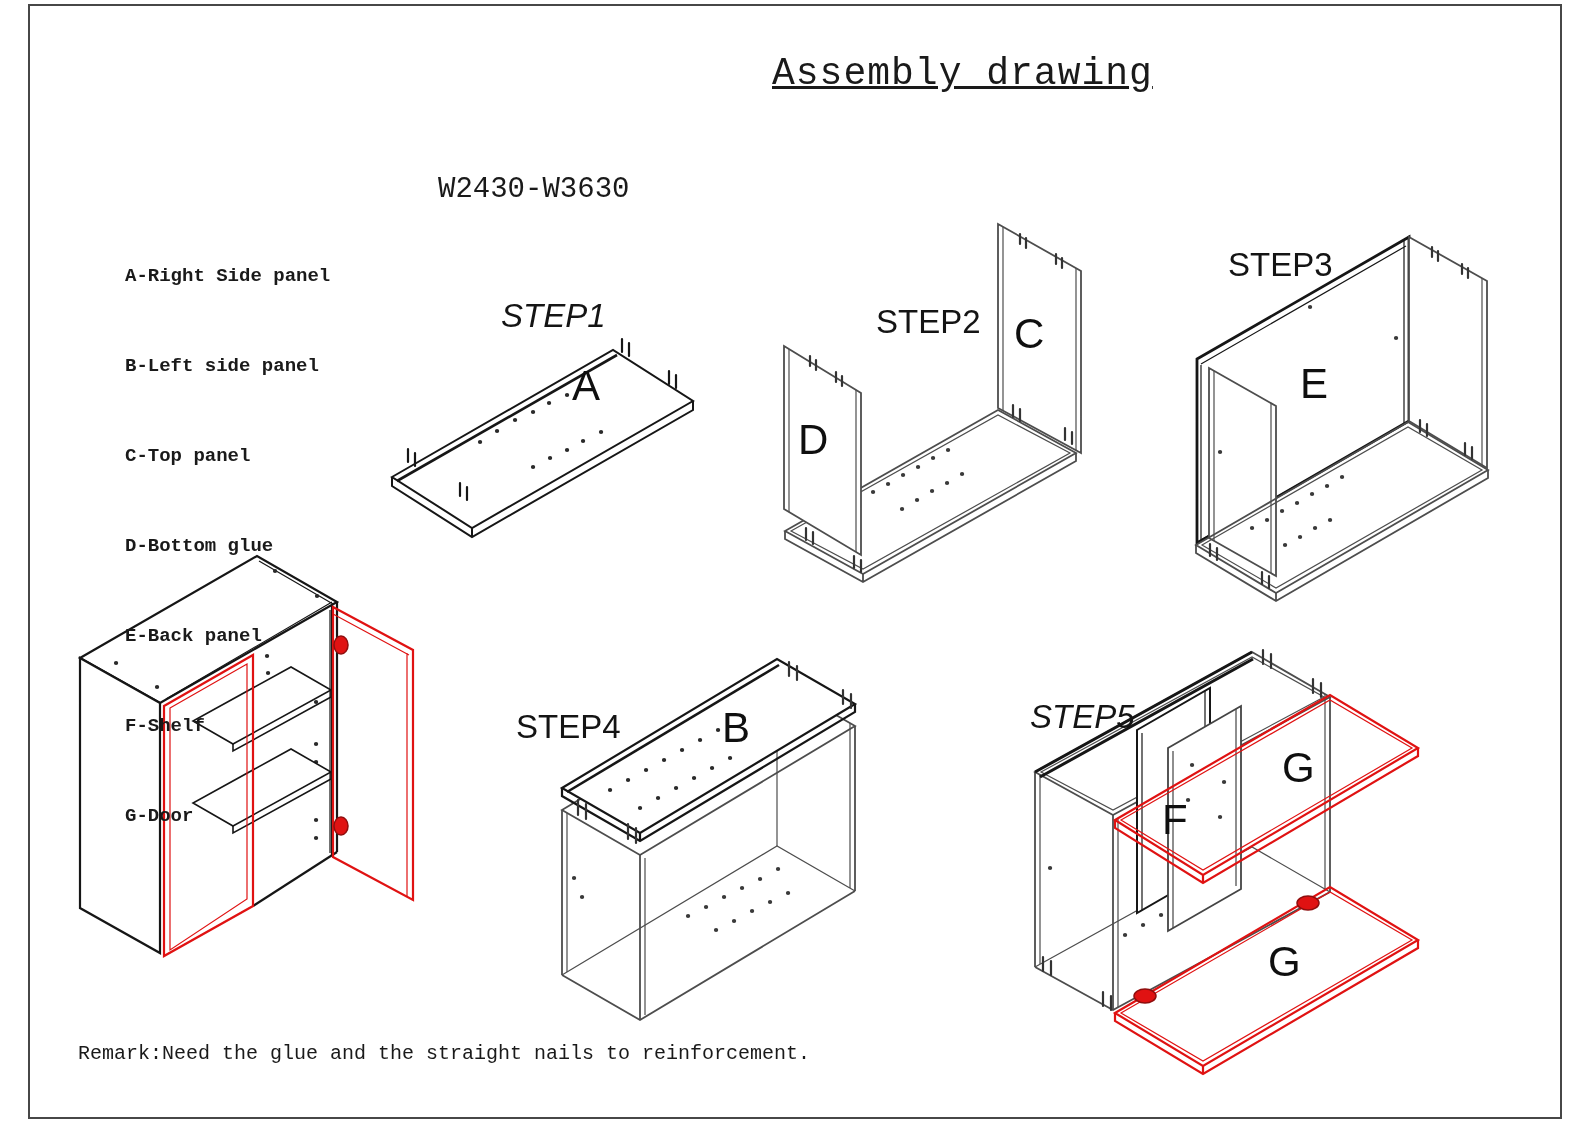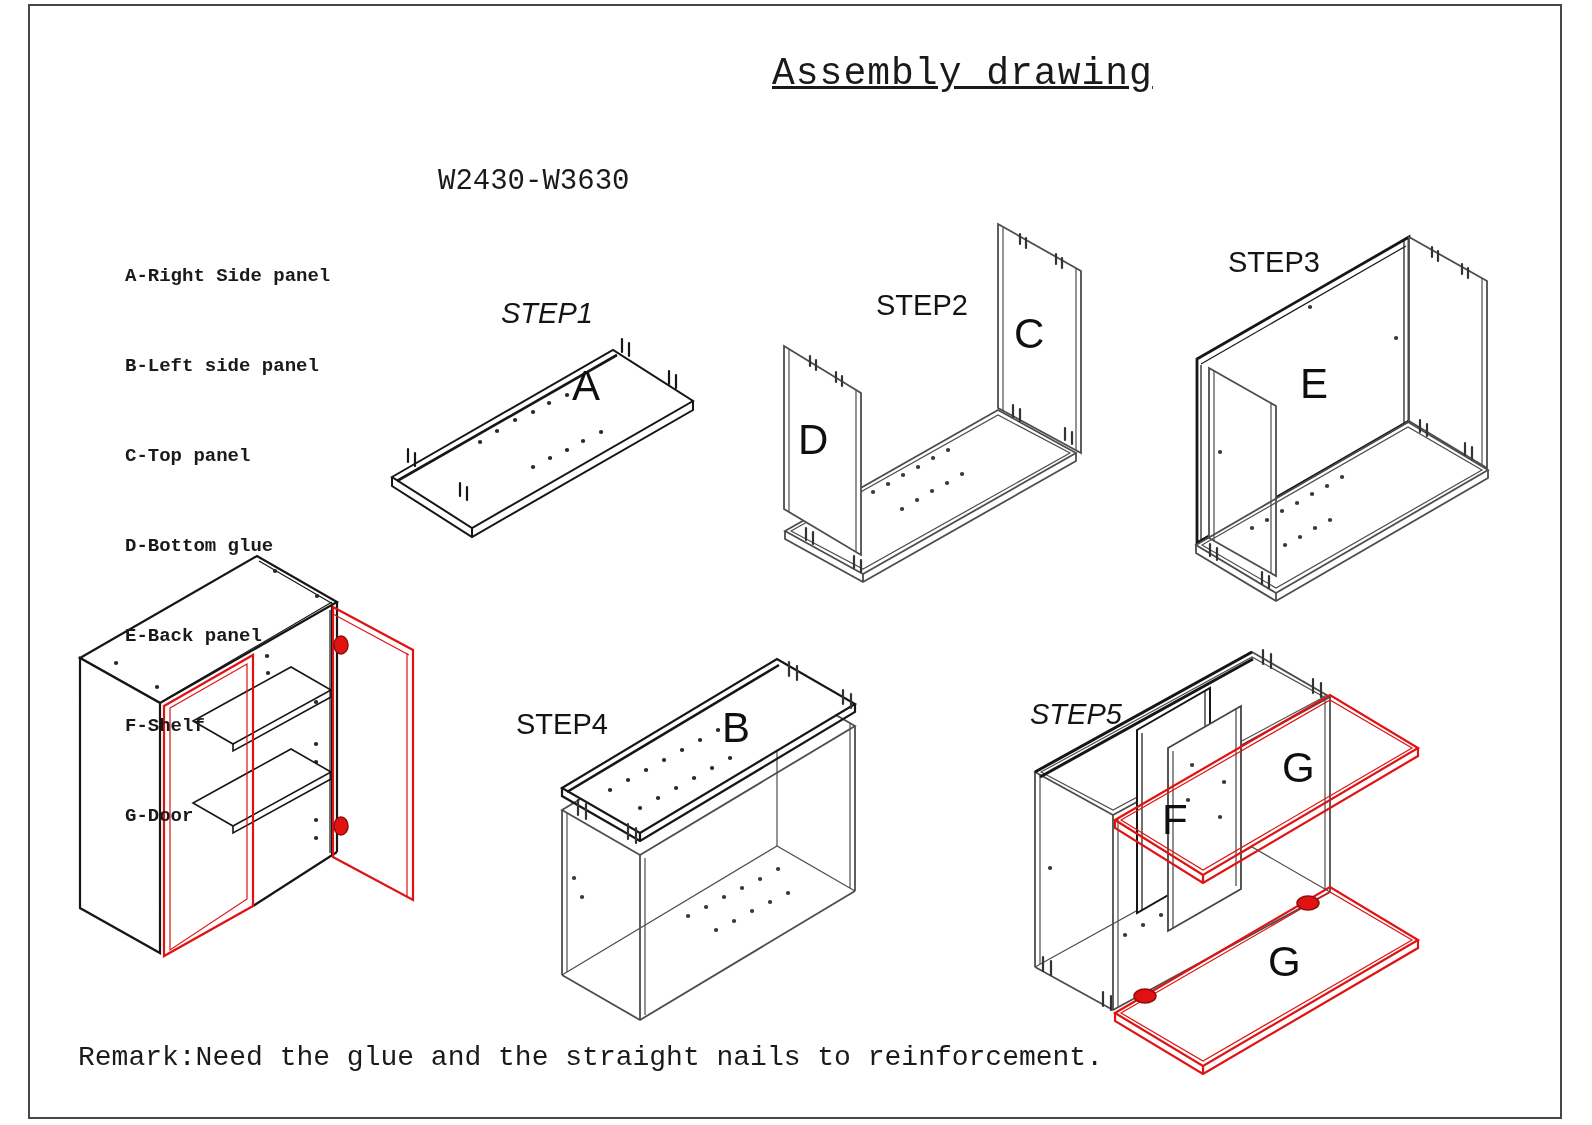--- a/index.html
+++ b/index.html
@@ -6,22 +6,22 @@
   body{width:1592px;height:1125px;position:relative;overflow:hidden;
        font-family:"Liberation Mono", monospace;color:#1a1a1a;}
   .frame{position:absolute;left:28px;top:4px;width:1530px;height:1111px;
          border:2px solid #474747;}
   .abs{position:absolute;white-space:pre;}
   .serifish{font-family:"Liberation Mono", monospace;}
   .sans{font-family:"Liberation Sans", sans-serif;}
   .title{font-size:38px;letter-spacing:1px;}
   .models{font-size:29px;line-height:55px;}
   .parts{font-size:19px;line-height:30px;font-weight:bold;}
-  .remark{font-size:28px;}
-  .steplabel{font-size:29px;color:#141414;}
+  .remark{font-size:20px;}
+  .steplabel{font-size:33px;color:#141414;}
   .partletter{font-size:42px;color:#0f0f0f;}
   svg{position:absolute;left:0;top:0;}
   .dots{fill:none;stroke-linecap:round;stroke-width:4.2px;}
   .pins{fill:none;stroke-linecap:round;stroke-width:2.2px;}
   .thin{stroke-width:1.2px;}
 </style>
 </head>
 <body>
 
 <div class="frame"></div>
@@ -139,38 +139,38 @@
     </g>
     <g stroke="#e01212" stroke-width="2.2">
       <polygon points="333,607 413,650 413,900 333,857"></polygon>
       <path class="thin" d="M333,614 L409,655 M407,653 L407,897"></path>
       <ellipse cx="341" cy="645" rx="7" ry="9" fill="#e01212" stroke="#8f0d0d" stroke-width="1.5"></ellipse>
       <ellipse cx="341" cy="826" rx="7" ry="9" fill="#e01212" stroke="#8f0d0d" stroke-width="1.5"></ellipse>
     </g>
   </g>
 </svg>
 
-<div class="abs models serifish" style="left:438px;top:44px;">
+<div class="abs models serifish" style="left:438px;top:52px;">
   <div>W2430-W3630</div>
 </div>
 
 <div class="abs title serifish" style="left:772px;top:52px;text-decoration:underline;">Assembly drawing</div>
 
 <div class="abs parts serifish" style="left:125px;top:201px;">
   <div>A-Right Side panel</div>
   <div>B-Left side panel</div>
   <div>C-Top panel</div>
   <div>D-Bottom glue</div>
   <div>E-Back panel</div>
   <div>F-Shelf</div>
   <div>G-Door</div>
 </div>
 
 <div class="abs steplabel sans" style="left:501px;top:297px;font-style:italic;">STEP1</div>
-<div class="abs steplabel sans" style="left:876px;top:289px;">STEP2</div>
+<div class="abs steplabel sans" style="left:876px;top:303px;">STEP2</div>
 <div class="abs steplabel sans" style="left:1228px;top:246px;">STEP3</div>
 <div class="abs steplabel sans" style="left:516px;top:708px;text-align:center;">STEP4</div>
 <div class="abs steplabel sans" style="left:1030px;top:698px;font-style:italic;">STEP5</div>
 
 <div class="abs partletter sans" style="left:572px;top:362px;">A</div>
 <div class="abs partletter sans" style="left:798px;top:416px;">D</div>
 <div class="abs partletter sans" style="left:1014px;top:310px;">C</div>
 <div class="abs partletter sans" style="left:1300px;top:360px;">E</div>
 <div class="abs partletter sans" style="left:722px;top:704px;">B</div>
 <div class="abs partletter sans" style="left:1162px;top:796px;">F</div>

